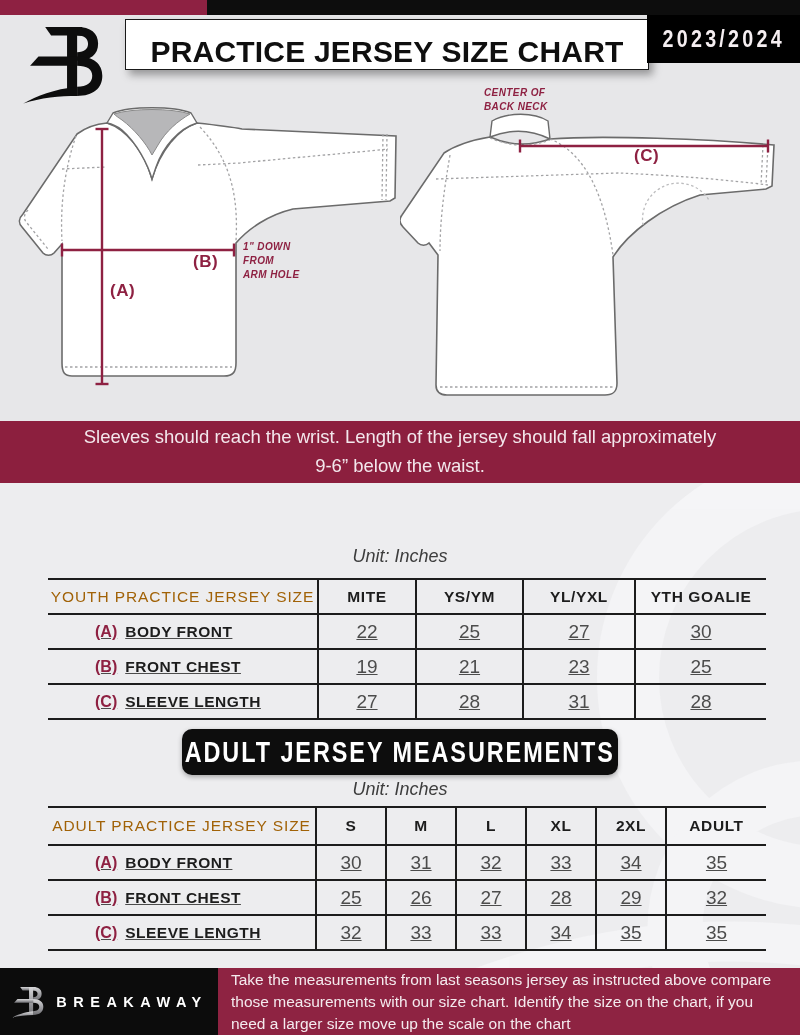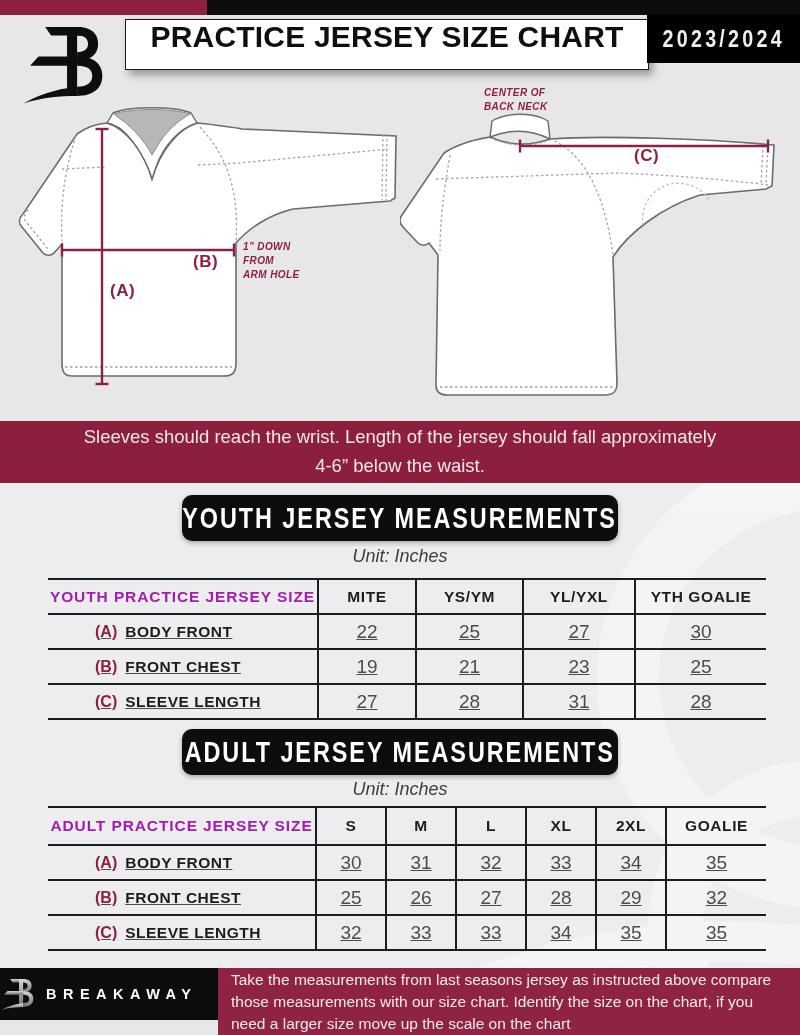--- a/index.html
+++ b/index.html
@@ -10,21 +10,21 @@
   
   .bg-bottom{position:absolute;left:0;top:483px;width:800px;height:485px;background:#ededef;}
   .watermark{position:absolute;left:0;top:0;pointer-events:none;}
 
   
   .strip-maroon{position:absolute;left:0;top:0;width:207px;height:15px;background:#8e2142;}
   .strip-black{position:absolute;left:207px;top:0;width:593px;height:15px;background:#0d0d0d;}
   .logo{position:absolute;left:20px;top:20px;}
   .title-box{position:absolute;left:125px;top:19px;width:522px;height:49px;background:#ffffff;
              border:1px solid #1a1a1a;box-shadow:4px 5px 8px rgba(0,0,0,0.35);
-             display:flex;align-items:flex-start;justify-content:center;}
+             display:flex;align-items:flex-end;justify-content:center;}
   .title-box span{font-size:30px;font-weight:800;color:#0f0f0f;letter-spacing:0.2px;white-space:nowrap;}
   .season-box{position:absolute;left:647px;top:15px;width:153px;height:48px;background:#000000;
               display:flex;align-items:center;justify-content:center;}
   .season-box span{display:inline-block;transform:scaleX(0.82);font-size:24px;font-weight:700;
                    color:#f5eef1;letter-spacing:4px;white-space:nowrap;}
 
   
   .anno{position:absolute;color:#8e2142;}
   .anno .key{font-weight:800;font-size:17px;letter-spacing:0.5px;}
   .anno .it{font-style:italic;font-size:10px;font-weight:700;letter-spacing:0.4px;line-height:1.38;}
@@ -42,29 +42,29 @@
   .unit{position:absolute;left:0;width:800px;text-align:center;font-style:italic;font-size:18px;
         font-weight:500;color:#3d3d3d;}
 
   
   table.size-table{position:absolute;border-collapse:collapse;table-layout:fixed;}
   .size-table th,.size-table td{border-left:2.2px solid #1c1c1c;padding:0;text-align:center;vertical-align:middle;}
   .size-table th:first-child,.size-table td:first-child{border-left:none;}
   .size-table tr{border-top:2.2px solid #1c1c1c;}
   .size-table{border-bottom:2.2px solid #1c1c1c;}
   .size-table th{font-size:15.5px;font-weight:700;color:#1d1d1d;letter-spacing:0.6px;}
-  .size-table th.lblh{font-weight:700;color:#a21caf;letter-spacing:0.9px;text-align:center;}
+  .size-table th.lblh{font-weight:400;color:#a16207;letter-spacing:0.9px;text-align:center;}
   .size-table td{font-size:19px;font-weight:500;color:#4c4c4c;text-decoration:underline;}
   .size-table td.lbl{text-align:left;padding-left:47px;font-size:15.5px;}
   .size-table td.lbl .key{color:#8e2142;font-weight:800;font-size:16px;margin-right:8px;}
   .size-table td.lbl .txt{color:#1c1c1c;font-weight:600;letter-spacing:0.5px;}
 
   
-  .footer-black{position:absolute;left:0;top:968px;width:218px;height:52px;background:#0c0c0c;
-                display:flex;align-items:center;}
+  .footer-black{position:absolute;left:0;top:968px;width:218px;height:67px;background:#0c0c0c;
+                display:flex;align-items:center;justify-content:center;}
   .footer-black .brand{color:#ffffff;font-size:14.5px;font-weight:700;letter-spacing:6.5px;margin-left:12px;}
   .footer-maroon{position:absolute;left:218px;top:968px;width:582px;height:67px;background:#8e2342;
                  display:flex;align-items:center;}
   .footer-maroon p{margin:0;padding:0 10px 0 13px;color:#f4eaee;font-size:15.5px;line-height:1.42;}
 </style>
 </head>
 <body>
 
 <div class="page">
 
@@ -164,26 +164,23 @@
   </div>
   <div class="anno abs" style="left:484px;top:86px;">
     <div class="it">CENTER OF</div>
     <div class="it">BACK NECK</div>
   </div>
   <div class="anno abs" style="left:634px;top:146px;">
     <span class="key">(C)</span>
   </div>
 
   <div class="notice">
-    <div>Sleeves should reach the wrist. Length of the jersey should fall approximately 4-6” below the waist.</div>
-  </div>
-
-  <div class="banner" style="top:495px;">
-    <span>YOUTH JERSEY MEASUREMENTS</span>
-  </div>
+    <div>Sleeves should reach the wrist. Length of the jersey should fall approximately 9-6” below the waist.</div>
+  </div>
+
   <div class="unit" style="top:546px;">Unit: Inches</div>
 
   <table class="size-table" style="left:48px;top:578px;width:718px;">
     <colgroup>
         <col style="width:270px">
         <col style="width:98px">
         <col style="width:107px">
         <col style="width:112px">
         <col style="width:131px">
       </colgroup>
@@ -235,21 +232,21 @@
         <col style="width:100px">
       </colgroup>
     <tbody>
         <tr style="height:38px;">
       <th class="lblh">ADULT PRACTICE JERSEY SIZE</th>
       <th>S</th>
       <th>M</th>
       <th>L</th>
       <th>XL</th>
       <th>2XL</th>
-      <th>GOALIE</th>
+      <th>ADULT</th>
     </tr>
     <tr style="height:35px;">
       <td class="lbl"><span class="key">(A)</span><span class="txt">BODY FRONT</span></td>
       <td>30</td>
       <td>31</td>
       <td>32</td>
       <td>33</td>
       <td>34</td>
       <td>35</td>
     </tr>

